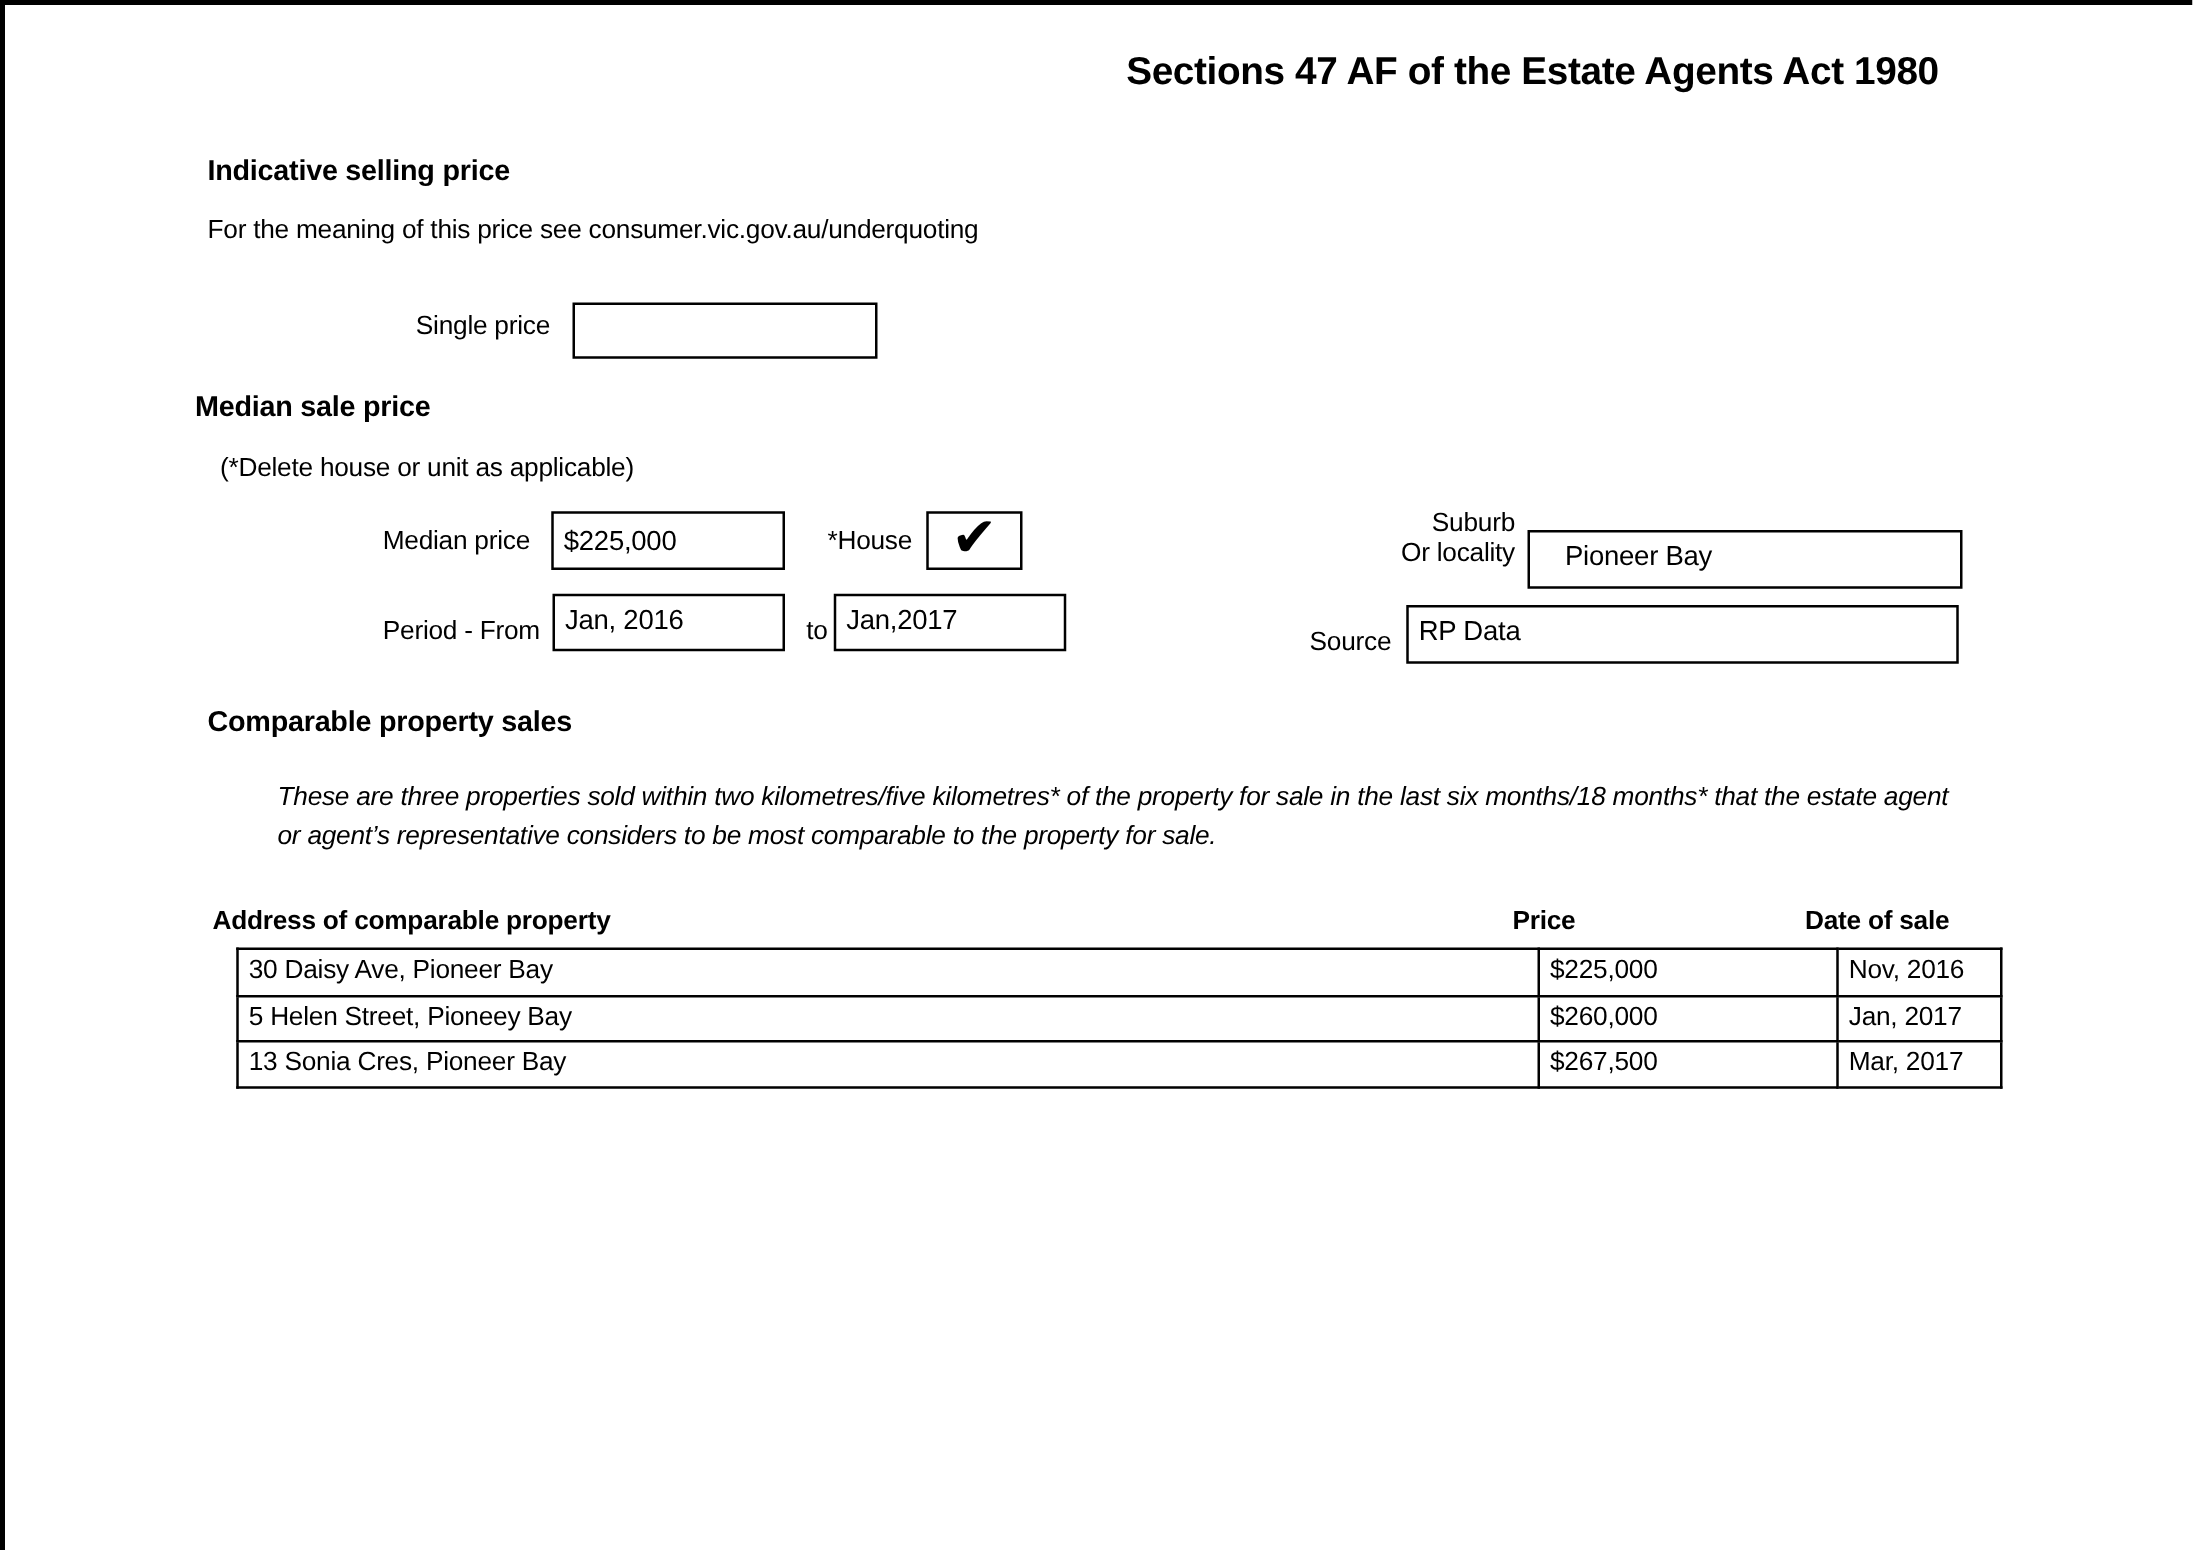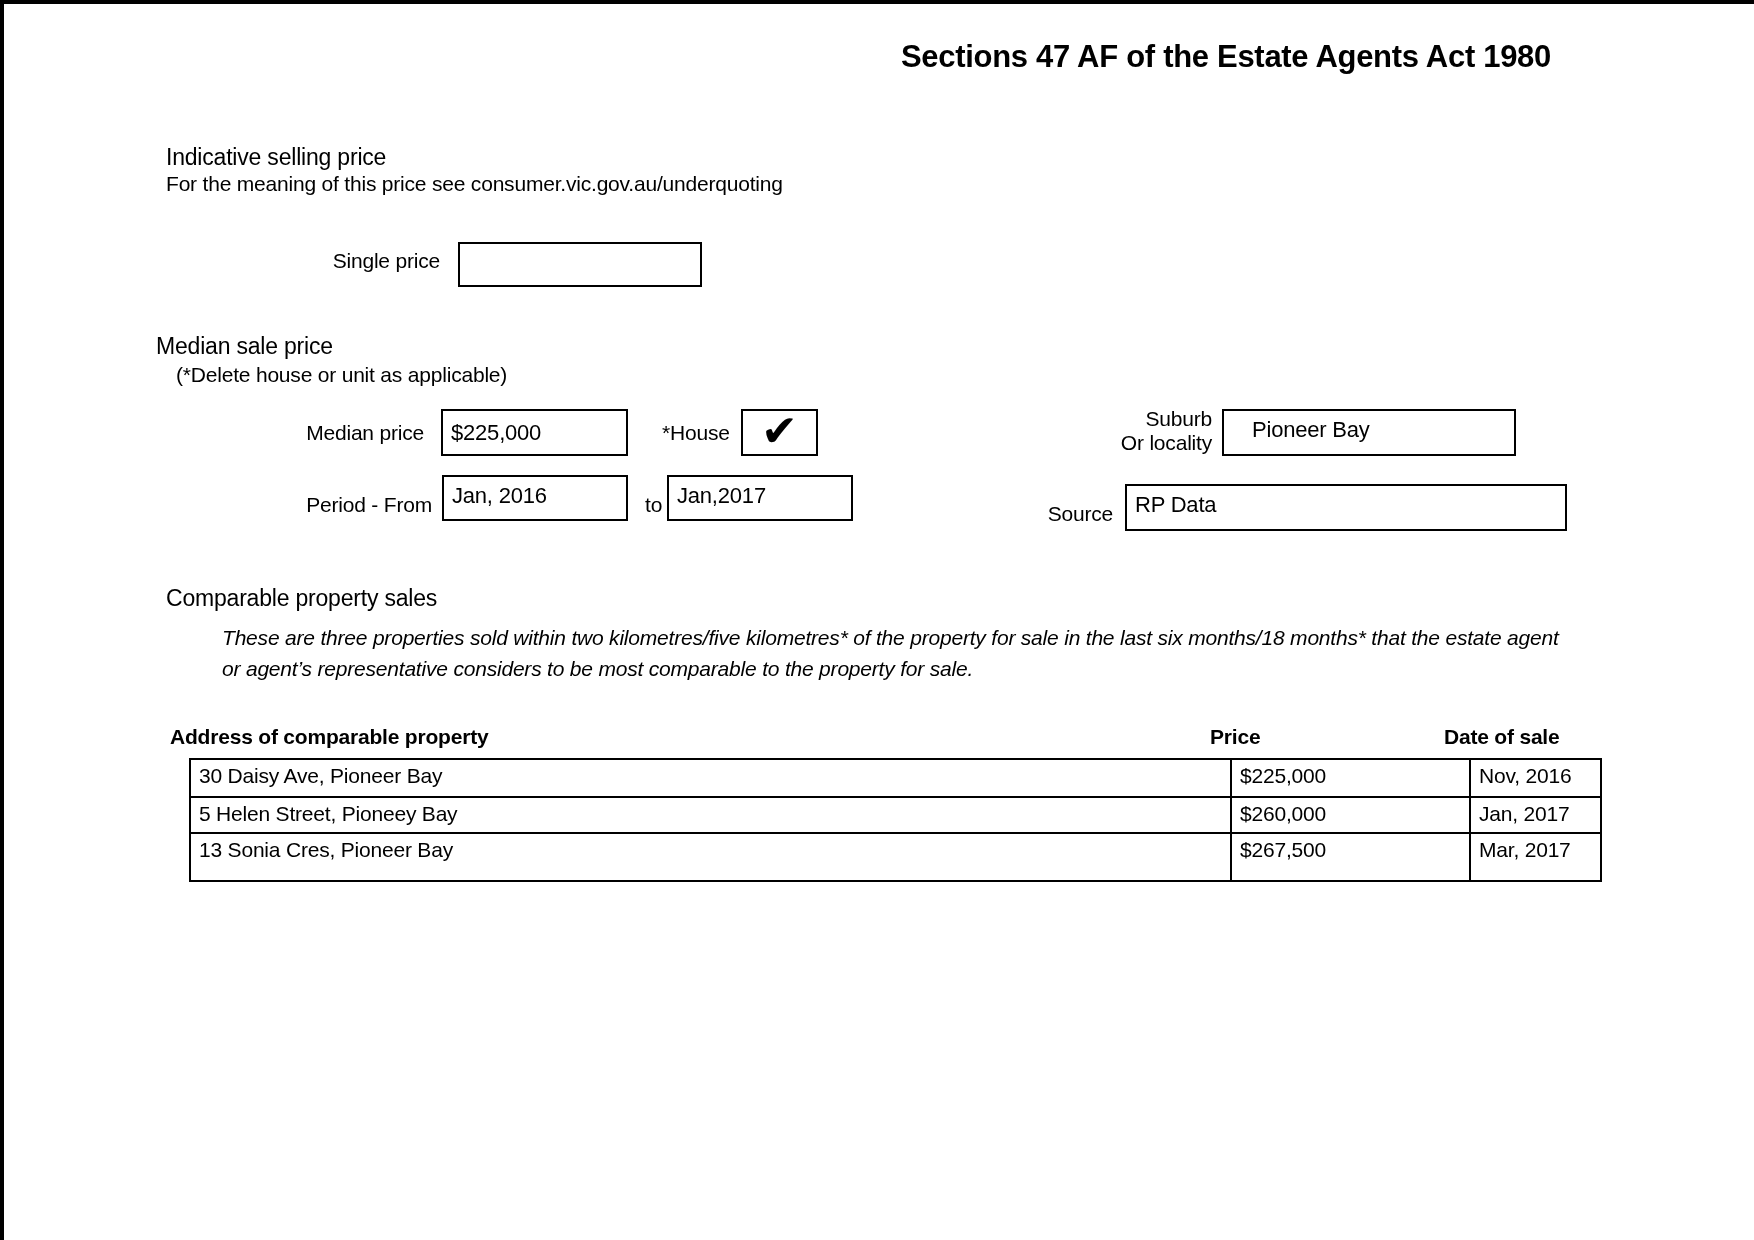--- a/index.html
+++ b/index.html
@@ -19,24 +19,23 @@
   }
   .abs { position: absolute; }
   .doc-title {
     font-size: 31px;
     font-weight: bold;
     letter-spacing: -0.3px;
     white-space: nowrap;
   }
   .section-heading {
     font-size: 23px;
-    font-weight: normal;
+    font-weight: bold;
     letter-spacing: -0.2px;
     white-space: nowrap;
-    margin-top: 21px;
   }
   .body-text {
     font-size: 21px;
     letter-spacing: -0.2px;
     white-space: nowrap;
   }
   .field-label {
     font-size: 21px;
     letter-spacing: -0.2px;
     text-align: right;
@@ -123,21 +122,21 @@
 
   <div class="abs checkbox" style="left:737px; top:405px; width:77px; height:47px;">
     <span class="checkmark">✔</span>
   </div>
 
   <div class="abs field-label" style="left:1020px; top:403px; width:188px; line-height:24px;">
     <div>Suburb</div>
     <div>Or locality</div>
   </div>
 
-  <div class="abs input-box top-align" style="left:1218px; top:405px; width:294px; height:47px;padding-left:28px;">Pioneer Bay</div>
+  <div class="abs input-box top-align" style="left:1218px; top:420px; width:348px; height:47px;padding-left:28px;">Pioneer Bay</div>
 
   <div class="abs field-label" style="left:278px; top:489px; width:150px;">Period - From</div>
 
   <div class="abs input-box top-align" style="left:438px; top:471px; width:186px; height:46px;">Jan, 2016</div>
 
   <div class="abs body-text" style="left:641px; top:489px;">to</div>
 
   <div class="abs input-box top-align" style="left:663px; top:471px; width:186px; height:46px;">Jan,2017</div>
 
   <div class="abs field-label" style="left:1009px; top:498px; width:100px;">Source</div>
@@ -162,21 +161,21 @@
       <tr style="height:38px;">
         <td>30 Daisy Ave, Pioneer Bay</td>
         <td>$225,000</td>
         <td>Nov, 2016</td>
       </tr>
       <tr style="height:36px;">
         <td>5 Helen Street, Pioneey Bay</td>
         <td>$260,000</td>
         <td>Jan, 2017</td>
       </tr>
-      <tr style="height:48px;">
+      <tr style="height:37px;">
         <td>13 Sonia Cres, Pioneer Bay</td>
         <td>$267,500</td>
         <td>Mar, 2017</td>
       </tr>
     </tbody>
   </table>
 
 </div>
 
 </body></html>

